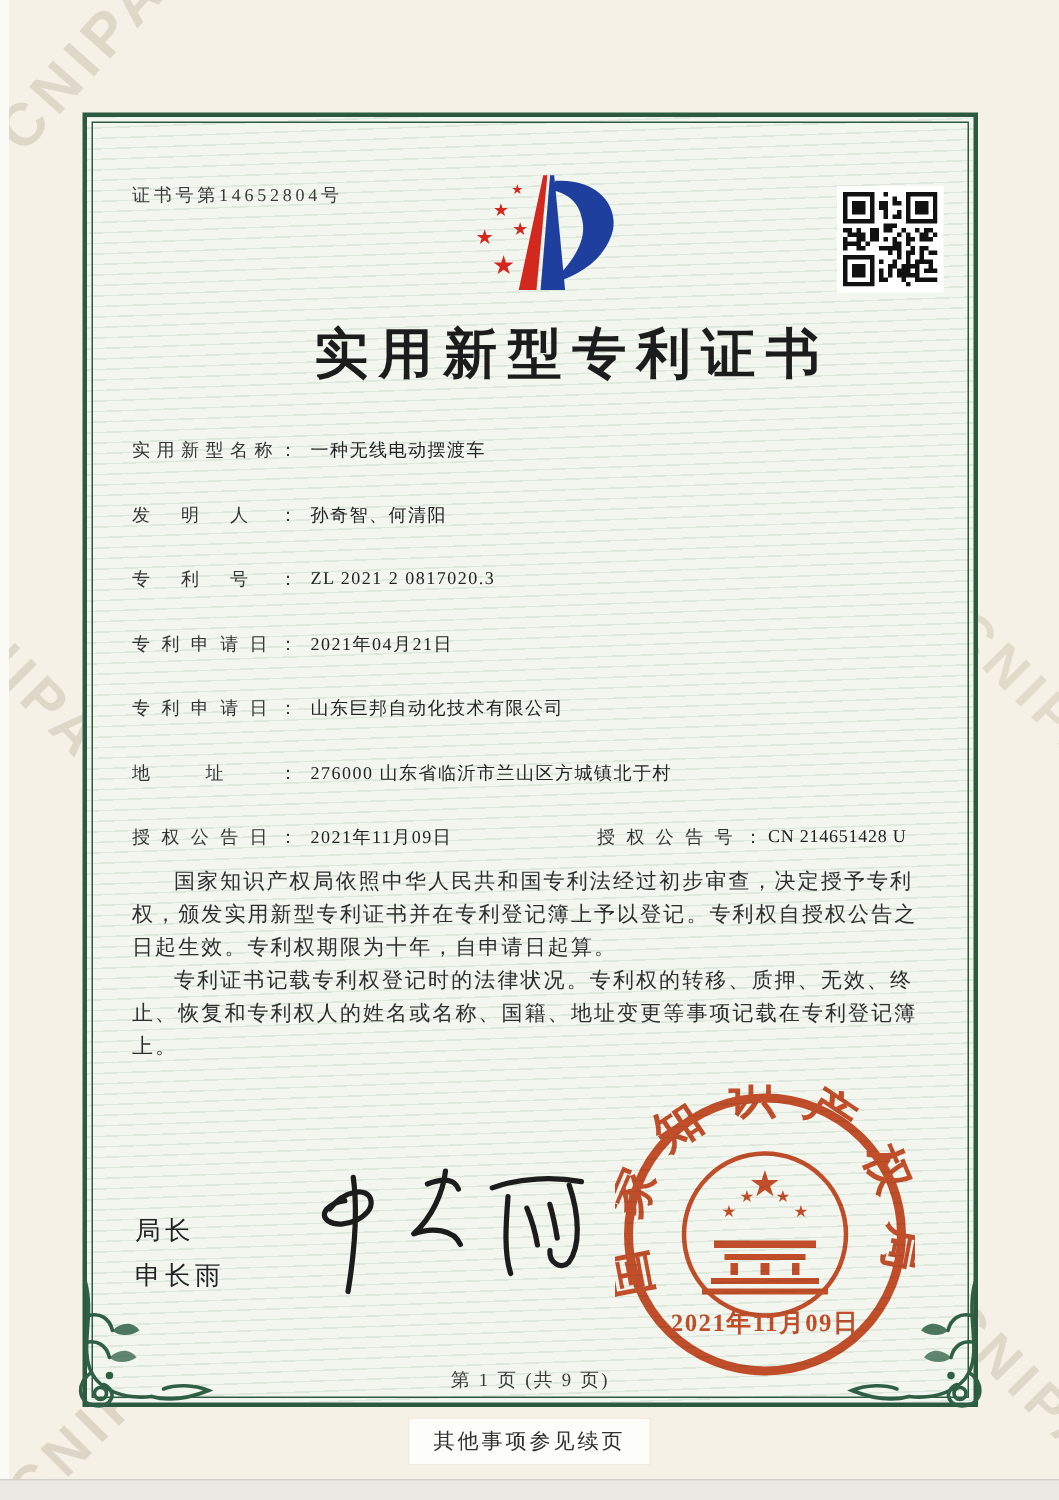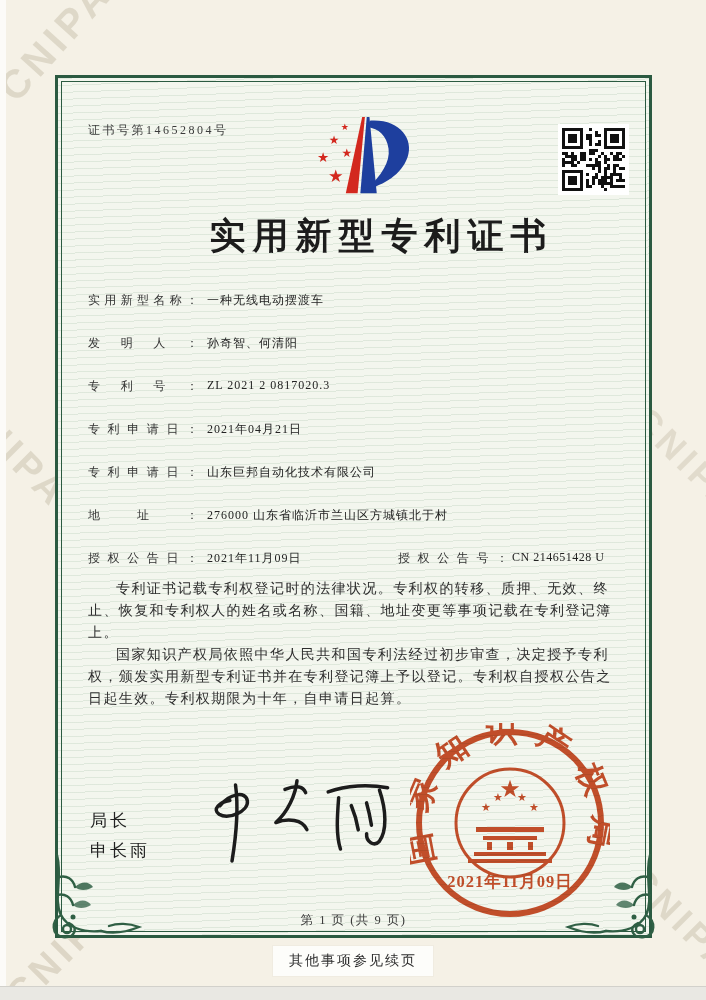--- a/index.html
+++ b/index.html
@@ -143,22 +143,22 @@
       </div>
       <div class="field-row">
         <span class="f-label">授权公告日：</span>
         <span class="grant-val">2021年11月09日</span>
         <span class="f-label" style="margin-left:30px">授权公告号：</span>
         <span class="f-value2">CN 214651428 U</span>
       </div>
     </div>
 
     <div class="paragraphs">
+      <p>国家知识产权局依照中华人民共和国专利法经过初步审查，决定授予专利权，颁发实用新型专利证书并在专利登记簿上予以登记。专利权自授权公告之日起生效。专利权期限为十年，自申请日起算。</p>
       <p>专利证书记载专利权登记时的法律状况。专利权的转移、质押、无效、终止、恢复和专利权人的姓名或名称、国籍、地址变更等事项记载在专利登记簿上。</p>
-      <p>国家知识产权局依照中华人民共和国专利法经过初步审查，决定授予专利权，颁发实用新型专利证书并在专利登记簿上予以登记。专利权自授权公告之日起生效。专利权期限为十年，自申请日起算。</p>
     </div>
 
     <div class="director">
       <div>局长</div>
       <div>申长雨</div>
     </div>
 
     <svg class="signature" width="195" height="88" viewBox="0 0 190 85">
       <g stroke="#1c1c1c" stroke-width="3.4" fill="none" stroke-linecap="round" stroke-linejoin="round">
         <path d="M14,26 C24,14 40,12 41,22 C42,32 22,40 13,34 C6,29 14,22 24,21"></path>

